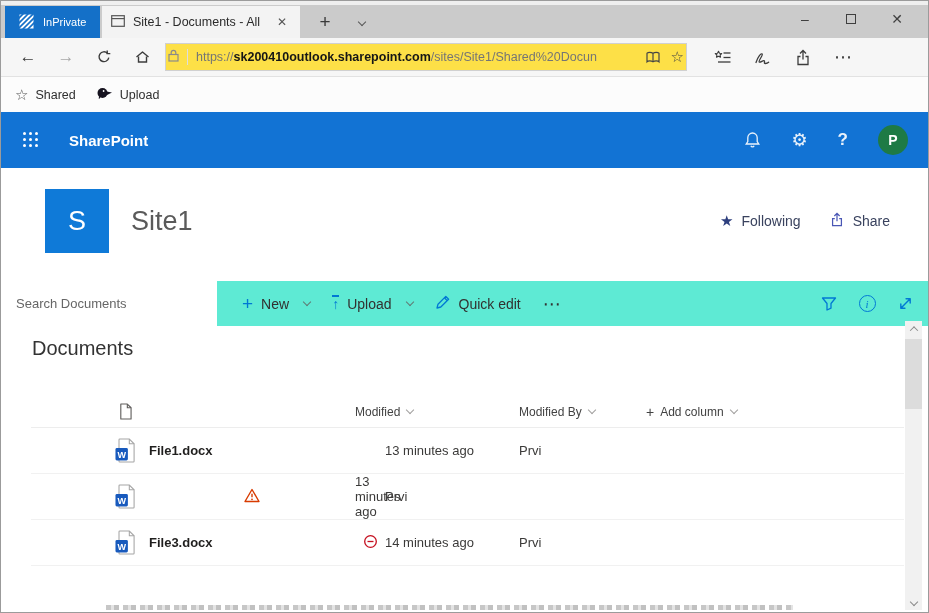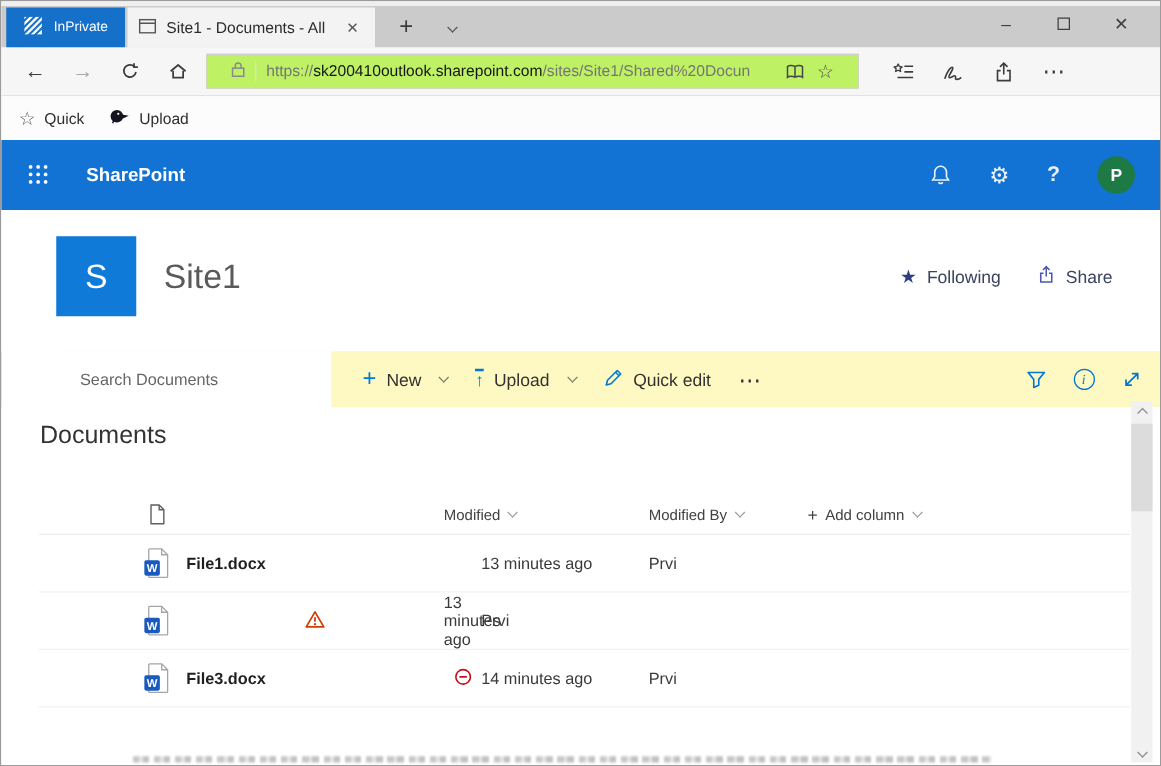--- a/index.html
+++ b/index.html
@@ -18,23 +18,23 @@
   .winbtn{width:46px;height:36px;display:flex;align-items:center;justify-content:center;color:#3f3f3f;font-size:14px;}
   .maxbox{width:10px;height:10px;border:1.5px solid #3f3f3f;display:inline-block;}
 
   
   .chv{display:inline-block;width:6px;height:6px;border-right:1.4px solid currentColor;border-bottom:1.4px solid currentColor;transform:rotate(45deg);margin:-3px 0 0 7px;vertical-align:middle;opacity:.8;}
 
   
   .addrbar{position:absolute;left:0;top:37px;right:0;height:39px;background:#f6f6f6;border-bottom:1px solid #e2e2e2;display:flex;align-items:center;padding:0 8px;}
   .navbtn{width:38px;height:34px;display:flex;align-items:center;justify-content:center;font-size:17px;color:#3c3c3c;}
   .navbtn.fwd{color:#a8a8a8;}
-  .urlbox{width:522px;height:28px;background:#bef264;border:1px solid #d0d0d0;display:flex;align-items:center;padding:0 19px;font-size:12.5px;margin-left:4px;}
+  .urlbox{width:522px;height:28px;background:#fde047;border:1px solid #d0d0d0;display:flex;align-items:center;padding:0 2px;font-size:12.5px;margin-left:4px;}
   .url-div{width:1px;height:16px;background:#ddd;margin:0 8px;}
-  .u-scheme{color:#757575;}.u-domain{color:#161616;font-weight:400;}.u-path{color:#757575;white-space:nowrap;overflow:hidden;max-width:205px;}
+  .u-scheme{color:#757575;}.u-domain{color:#161616;font-weight:700;}.u-path{color:#757575;white-space:nowrap;overflow:hidden;max-width:205px;}
   .url-spacer{flex:1;}
   .url-ic{margin-left:10px;color:#454545;display:flex;align-items:center;}
   .star-g{font-size:15px;color:#454545;}
   .addr-right{display:flex;margin-left:16px;}
   .addr-ic{width:40px;height:34px;display:flex;align-items:center;justify-content:center;color:#3c3c3c;font-size:18px;}
 
   
   .favbar{position:absolute;left:0;top:76px;right:0;height:35px;background:#fcfcfc;display:flex;align-items:center;padding:0 14px;}
   .fav-item{display:flex;align-items:center;gap:7px;margin-right:20px;font-size:12.5px;color:#2f2f2f;}
   .fav-star{font-size:15px;color:#555;}
@@ -50,21 +50,21 @@
 
   
   .siteheader{position:absolute;left:0;top:167px;right:0;height:113px;background:#fff;}
   .sitelogo{position:absolute;left:44px;top:21px;width:64px;height:64px;background:#0f7ad8;color:#fff;display:flex;align-items:center;justify-content:center;font-size:27px;}
   .sitetitle{position:absolute;left:130px;top:38px;font-size:27px;color:#5a5a5a;}
   .sh-right{position:absolute;right:38px;top:44px;display:flex;align-items:center;gap:28px;font-size:14px;color:#39425e;}
   .sh-btn{display:flex;align-items:center;gap:8px;}
   .fol-star{color:#2e3f7e;font-size:15px;}
 
   
-  .cmdbar{position:absolute;left:0;top:280px;right:0;height:45px;background:#fef9c3;display:flex;align-items:flex-start;margin-left:48px;}
+  .cmdbar{position:absolute;left:0;top:280px;right:0;height:45px;background:#5eead4;display:flex;align-items:flex-start;}
   .searchbox{width:216px;height:45px;background:#fff;flex:none;display:flex;align-items:center;padding:0 13px;}
   .searchbox input{border:0;outline:0;width:100%;font-size:13px;font-family:"Liberation Sans",sans-serif;color:#555;background:transparent;}
   .searchbox input::placeholder{color:#666;opacity:1;}
   .cmds{display:flex;align-items:center;margin-left:14px;}
   .cmd{display:flex;align-items:center;gap:8px;height:45px;padding:0 11px;font-size:14px;color:#323130;}
   .cmd .chv{color:#605e5c;}
   .blue{color:#0078d4;}
   .plus-g{font-size:19px;line-height:1;}
   .upl{display:inline-block;border-top:2px solid #0078d4;padding-top:0;color:#0078d4;font-size:14px;line-height:1.1;}
   .more-g{font-size:18px;letter-spacing:1px;color:#323130;}
@@ -199,21 +199,21 @@
             <path d="M9 10.5V2M6 4.5 9 1.5l3 3" fill="none" stroke="#3c3c3c" stroke-width="1.3"></path>
           </svg>
       </div>
       <div class="addr-ic">⋯</div>
     </div>
   </div>
 
   <div class="favbar">
     <div class="fav-item">
       <span class="fav-star">☆</span>
-      <span>Quick</span>
+      <span>Shared</span>
     </div>
     <div class="fav-item">
       <span>
         <svg width="17" height="14" viewBox="0 0 17 14">
             <circle cx="6.5" cy="7" r="5" fill="#16131f"></circle>
             <path d="M10.5 5.5 16 6.6l-5 2.4z" fill="#16131f"></path>
             <path d="M3 12.5 5 9" stroke="#16131f" stroke-width="1.2"></path>
             <circle cx="7.6" cy="5" r="0.9" fill="#fff"></circle>
           </svg>
       </span>

